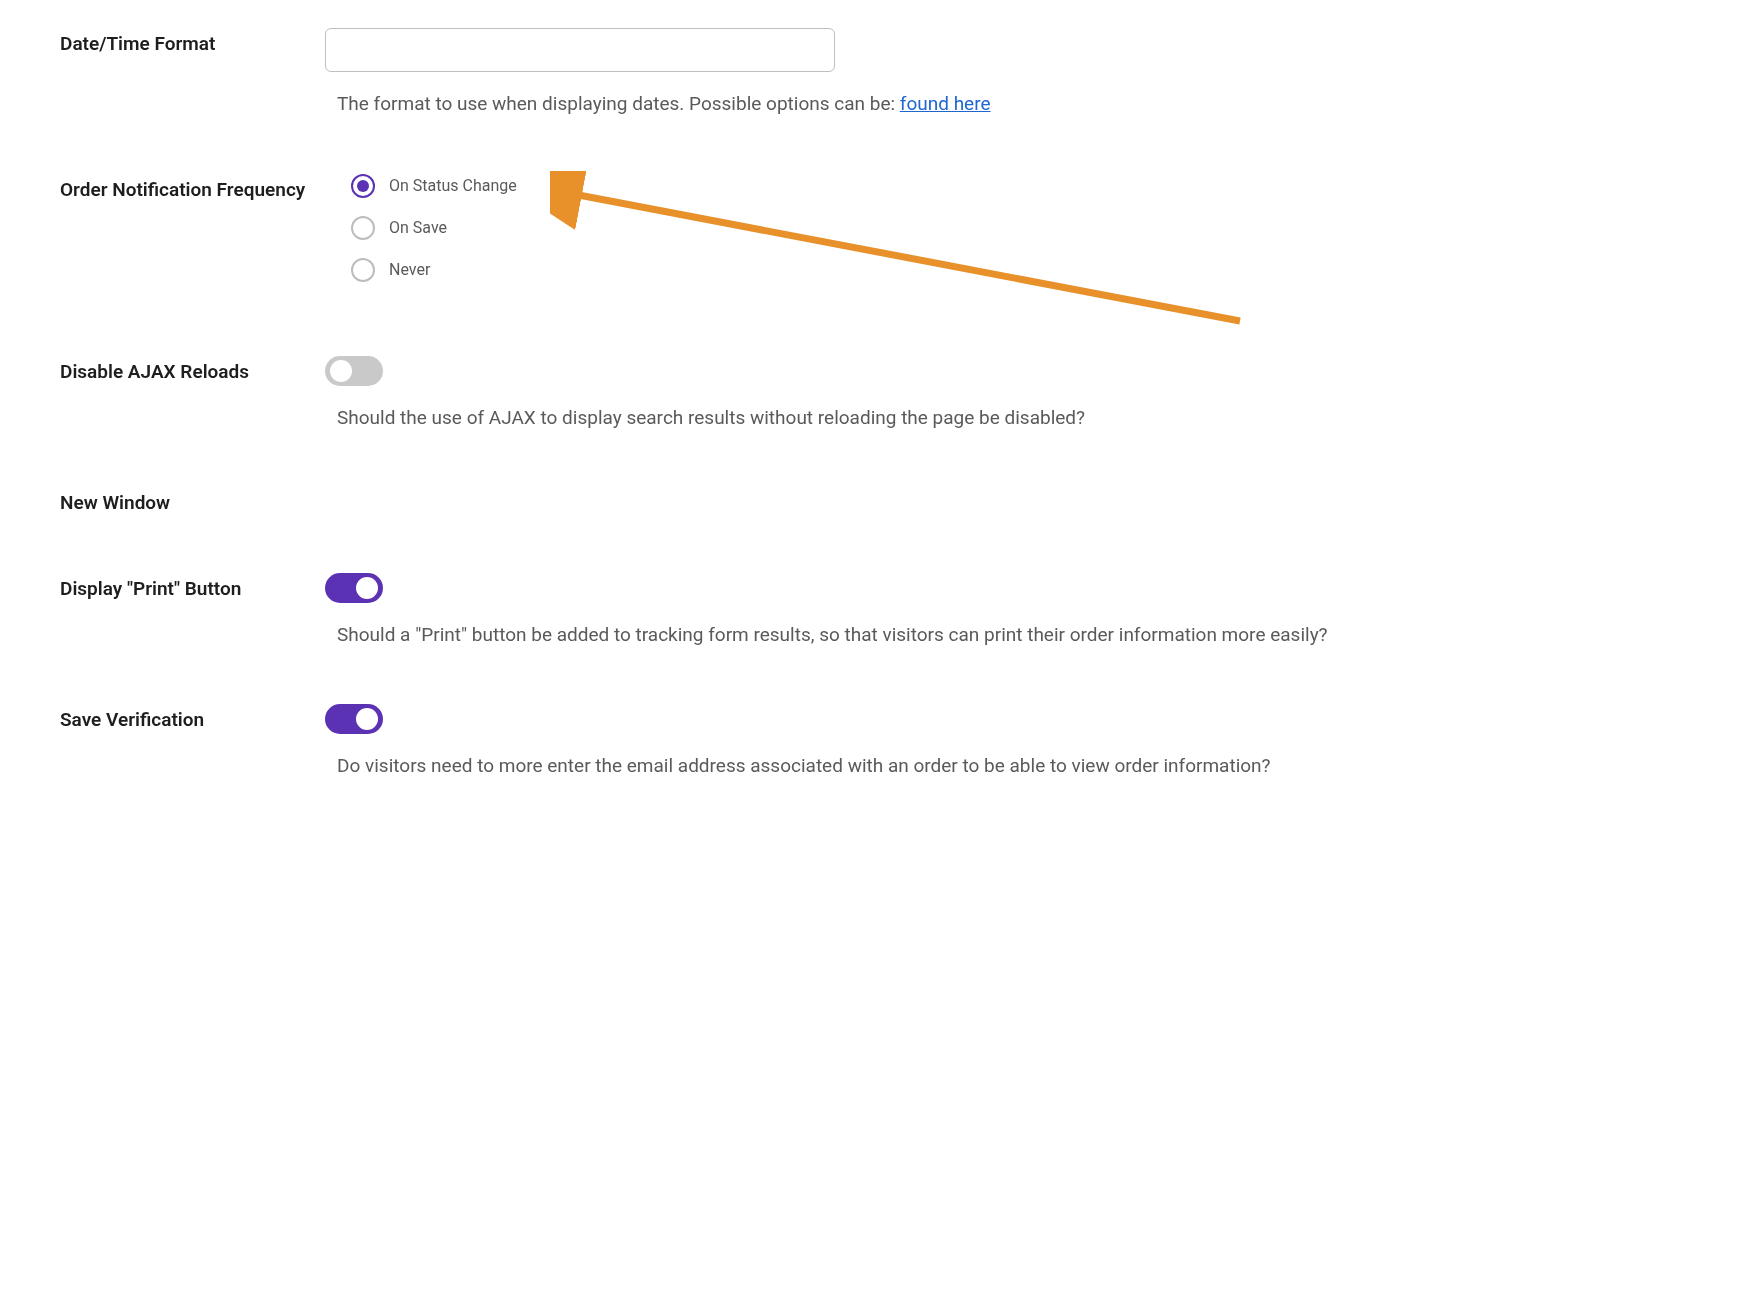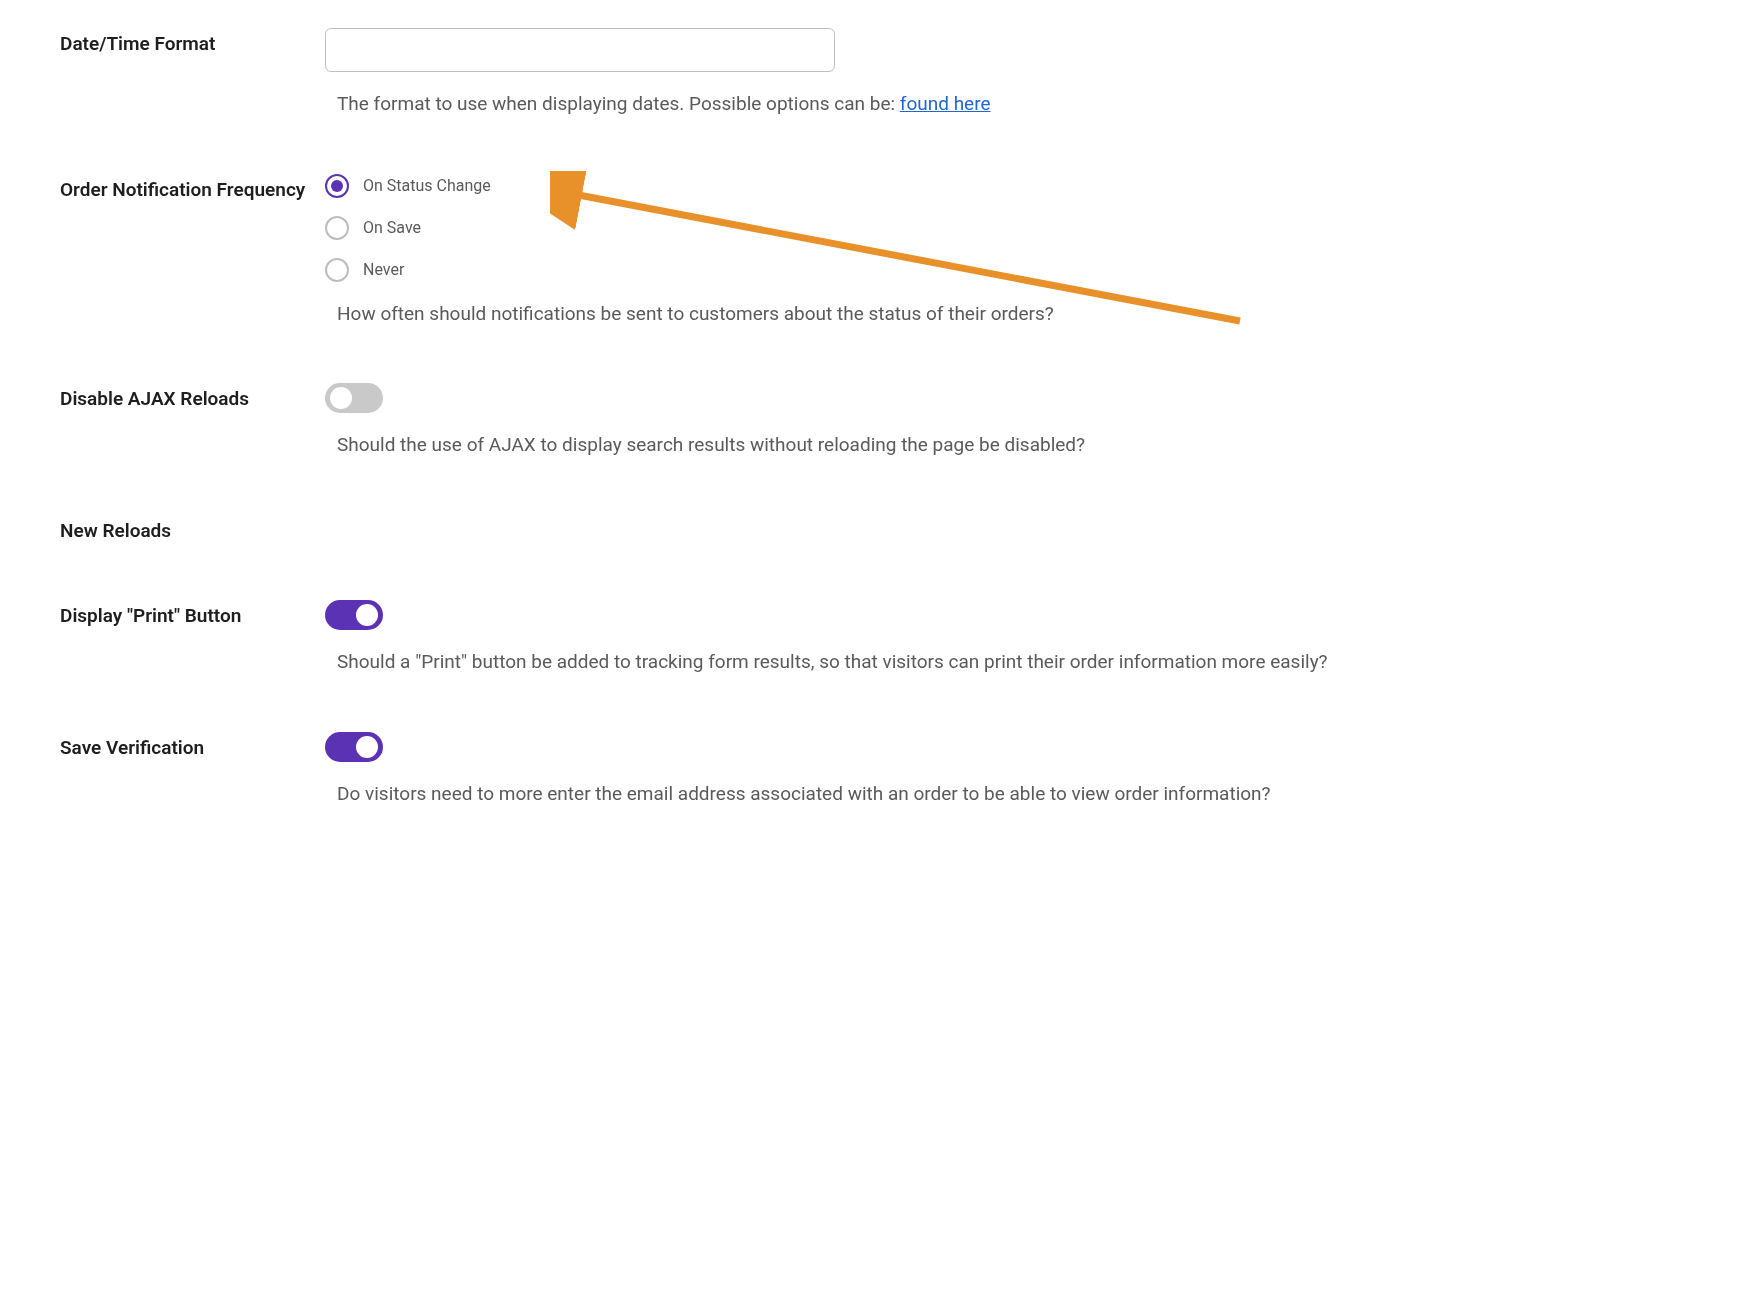--- a/index.html
+++ b/index.html
@@ -121,38 +121,37 @@
 <div class="row">
   <div class="row-label">Date/Time Format</div>
   <div class="row-control">
     <input type="text" class="text-input" value="" style="">
     <div class="help-text">
       <span>The format to use when displaying dates. Possible options can be: </span><a href="#" class="help-link">found here</a>
     </div>
   </div>
 </div>
 
-<div class="row" style="position:relative;">
+<div class="row" style="position:relative;gap:26px;">
   <div class="row-label">Order Notification Frequency</div>
   <div class="row-control">
     <div class="radio-item">
       <div class="radio-circle selected">
           <div class="radio-dot"></div>
         </div>
       <div class="radio-label">On Status Change</div>
     </div>
     <div class="radio-item">
       <div class="radio-circle"></div>
       <div class="radio-label">On Save</div>
     </div>
     <div class="radio-item">
       <div class="radio-circle"></div>
       <div class="radio-label">Never</div>
     </div>
-    <div class="help-text" style="margin-top:10px;">How often should notifications be sent to customers about the status of their orders?</div>
   </div>
 
   <svg class="annotation-arrow" style="left:490px; top:-3px; width:700px; height:160px;" viewBox="0 0 700 160">
     <defs>
       <marker id="arrowhead" markerWidth="12" markerHeight="12" refX="2" refY="5" orient="auto">
         <polygon points="0 0, 12 5, 0 10" fill="#e8912b"></polygon>
       </marker>
     </defs>
     <line x1="690" y1="150" x2="18" y2="22" stroke="#e8912b" stroke-width="7" marker-end="url(#arrowhead)"></line>
   </svg>
@@ -162,21 +161,21 @@
   <div class="row-label">Disable AJAX Reloads</div>
   <div class="row-control">
     <div class="toggle">
       <div class="toggle-knob"></div>
     </div>
     <div class="help-text">Should the use of AJAX to display search results without reloading the page be disabled?</div>
   </div>
 </div>
 
 <div class="row">
-  <div class="row-label">New Reloads</div>
+  <div class="row-label">New Window</div>
 </div>
 
 <div class="row">
   <div class="row-label">Display "Print" Button</div>
   <div class="row-control">
     <div class="toggle on">
       <div class="toggle-knob"></div>
     </div>
     <div class="help-text">Should a "Print" button be added to tracking form results, so that visitors can print their order information more easily?</div>
   </div>

